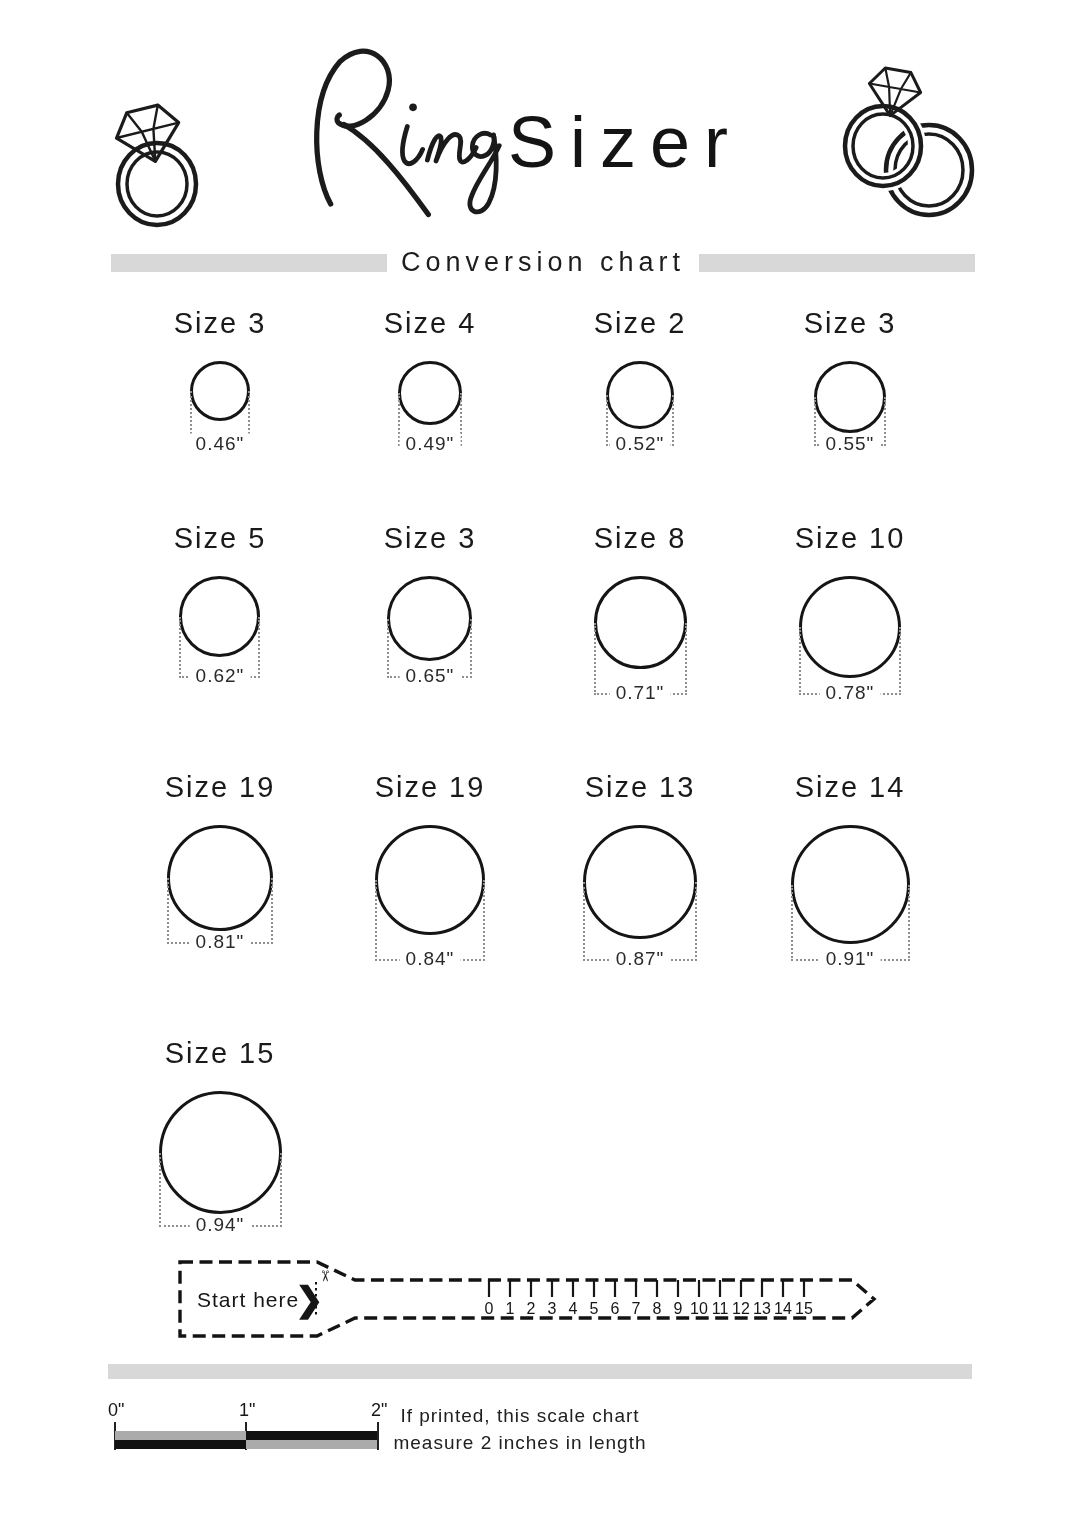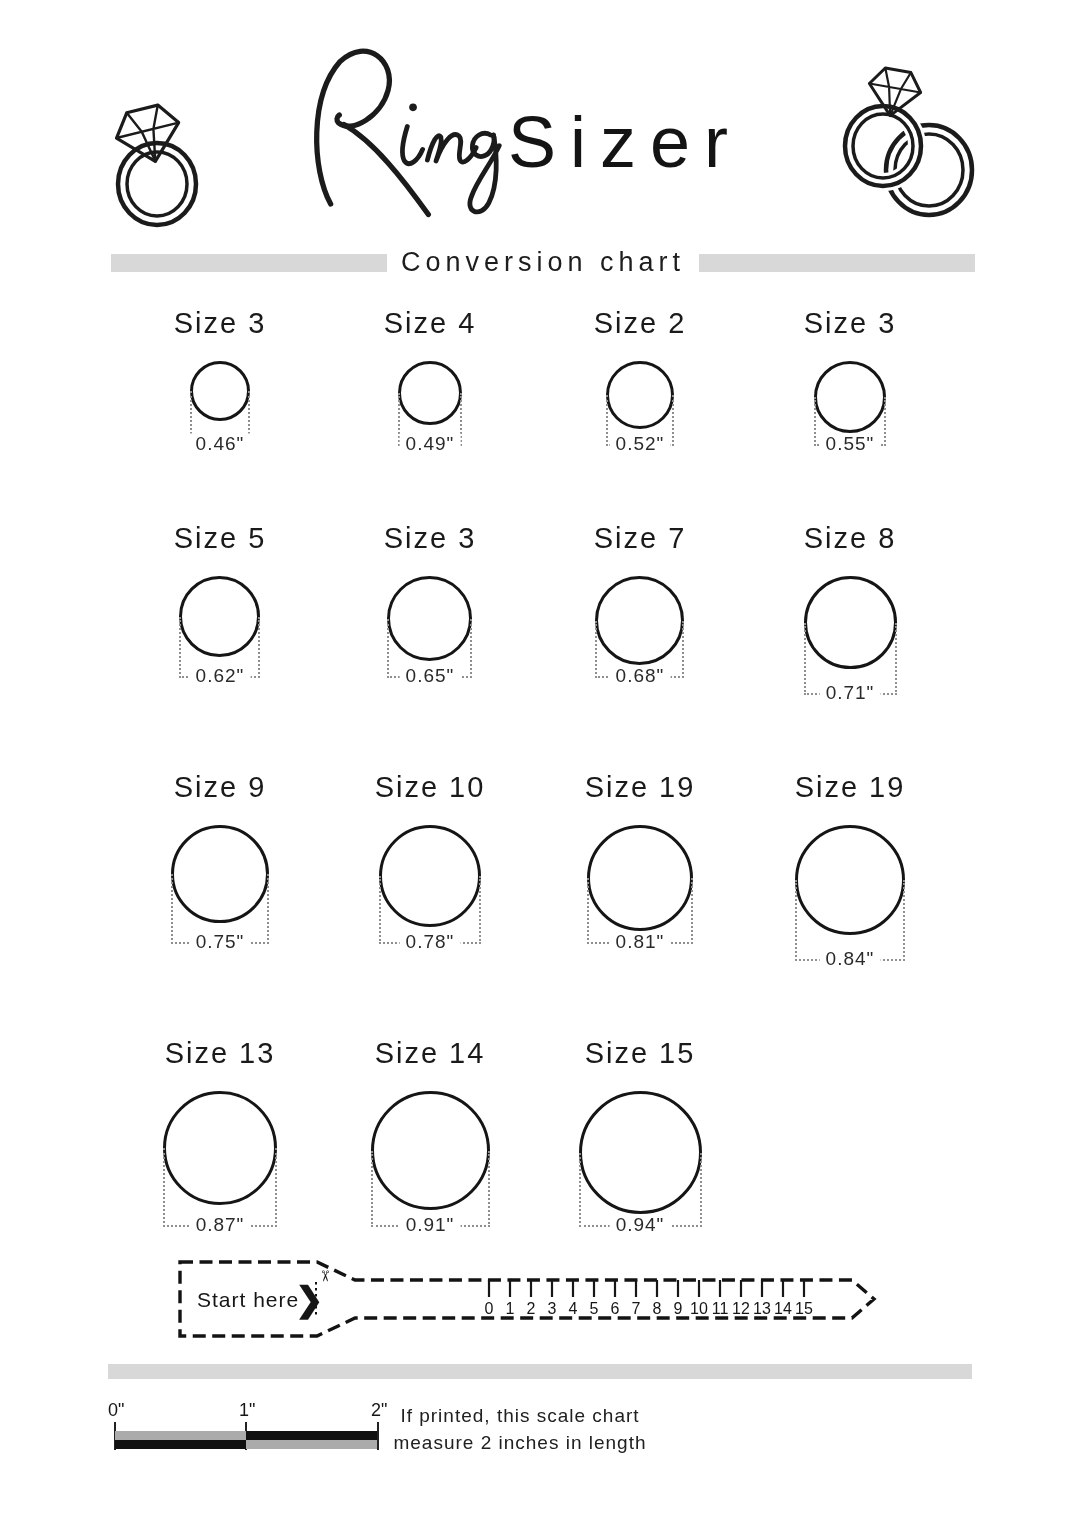--- a/index.html
+++ b/index.html
@@ -173,49 +173,31 @@
     <div class="size-cell">
       <div class="size-title">Size 3</div>
       <div class="ring-wrap" style="width: 85px; height: 102px;">
         <div class="ring-circle" style="width: 85px; height: 85px;"></div>
         <div class="bracket" style="top: 43px;">
           <span class="dim-label">0.65"</span>
         </div>
       </div>
     </div>
 
-    <div class="size-cell">
-      <div class="size-title">Size 7</div>
-      <div class="ring-wrap" style="width: 89px; height: 102px;">
-        <div class="ring-circle" style="width: 89px; height: 89px;"></div>
-        <div class="bracket" style="top: 45px;">
-          <span class="dim-label">0.68"</span>
-        </div>
-      </div>
-    </div>
 
     <div class="size-cell">
       <div class="size-title">Size 8</div>
       <div class="ring-wrap" style="width: 93px; height: 119px;">
         <div class="ring-circle" style="width: 93px; height: 93px;"></div>
         <div class="bracket" style="top: 47px;">
           <span class="dim-label">0.71"</span>
         </div>
       </div>
     </div>
 
-    <div class="size-cell">
-      <div class="size-title">Size 9</div>
-      <div class="ring-wrap" style="width: 98px; height: 119px;">
-        <div class="ring-circle" style="width: 98px; height: 98px;"></div>
-        <div class="bracket" style="top: 49px;">
-          <span class="dim-label">0.75"</span>
-        </div>
-      </div>
-    </div>
 
     <div class="size-cell">
       <div class="size-title">Size 10</div>
       <div class="ring-wrap" style="width: 102px; height: 119px;">
         <div class="ring-circle" style="width: 102px; height: 102px;"></div>
         <div class="bracket" style="top: 51px;">
           <span class="dim-label">0.78"</span>
         </div>
       </div>
     </div>

